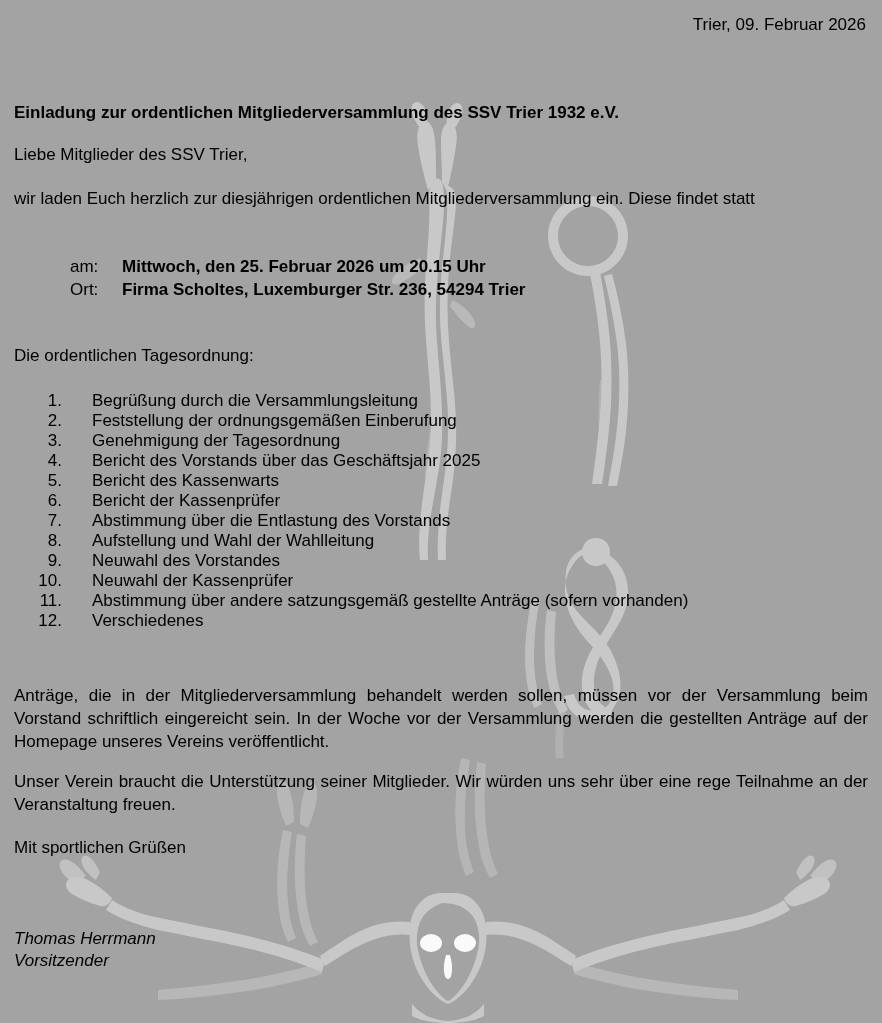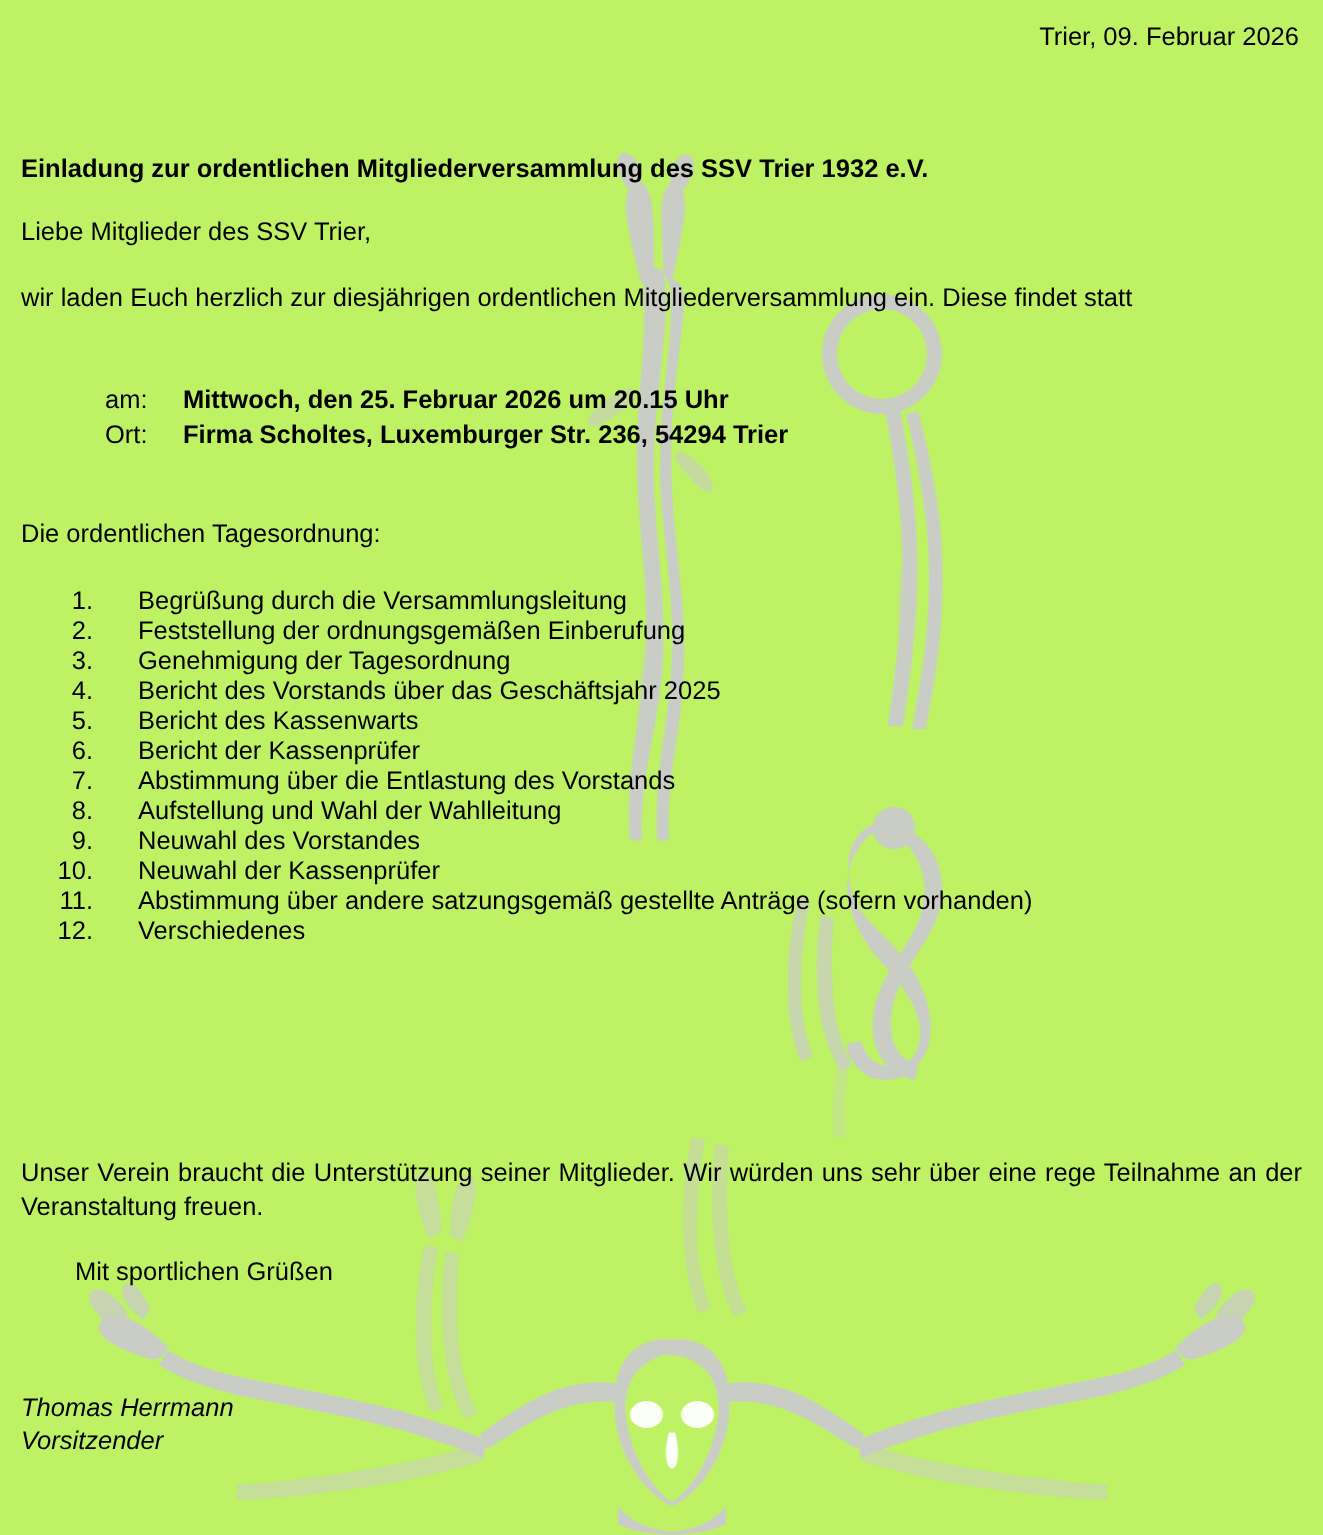--- a/index.html
+++ b/index.html
@@ -8,21 +8,21 @@
     background: #ffffff;
   }
   body {
     font-family: "Liberation Sans", sans-serif;
     color: #000000;
   }
   #page {
     position: relative;
     width: 882px;
     height: 1023px;
-    background: #bef264;
+    background: #a3a3a3;
     overflow: hidden;
   }
 
   
   #watermark {
     position: absolute;
     left: 0;
     top: 0;
     width: 882px;
     height: 1023px;
@@ -158,21 +158,20 @@
     text-align: justify;
   }
 
   .closing {
     position: absolute;
     left: 14px;
     top: 837px;
     font-size: 17px;
     line-height: 22px;
     white-space: nowrap;
-    margin-left: 36px;
   }
 
   .signature {
     position: absolute;
     left: 14px;
     top: 928px;
     font-size: 17px;
     line-height: 22px;
   }
   .signature div { white-space: nowrap; font-style: italic; }
@@ -392,20 +391,21 @@
         <div class="agenda-item">
           <span class="agenda-num">11.</span>
           <span class="agenda-text">Abstimmung über andere satzungsgemäß gestellte Anträge (sofern vorhanden)</span>
         </div>
         <div class="agenda-item">
           <span class="agenda-num">12.</span>
           <span class="agenda-text">Verschiedenes</span>
         </div>
       </div>
 
+    <div class="para-antraege">Anträge, die in der Mitgliederversammlung behandelt werden sollen, müssen vor der Versammlung beim Vorstand schriftlich eingereicht sein. In der Woche vor der Versammlung werden die gestellten Anträge auf der Homepage unseres Vereins veröffentlicht.</div>
 
     <div class="para-unser-verein">Unser Verein braucht die Unterstützung seiner Mitglieder. Wir würden uns sehr über eine rege Teilnahme an der Veranstaltung freuen.</div>
 
     <div class="closing">Mit sportlichen Grüßen</div>
 
     <div class="signature">
       <div>Thomas Herrmann</div>
       <div>Vorsitzender</div>
     </div>
 

